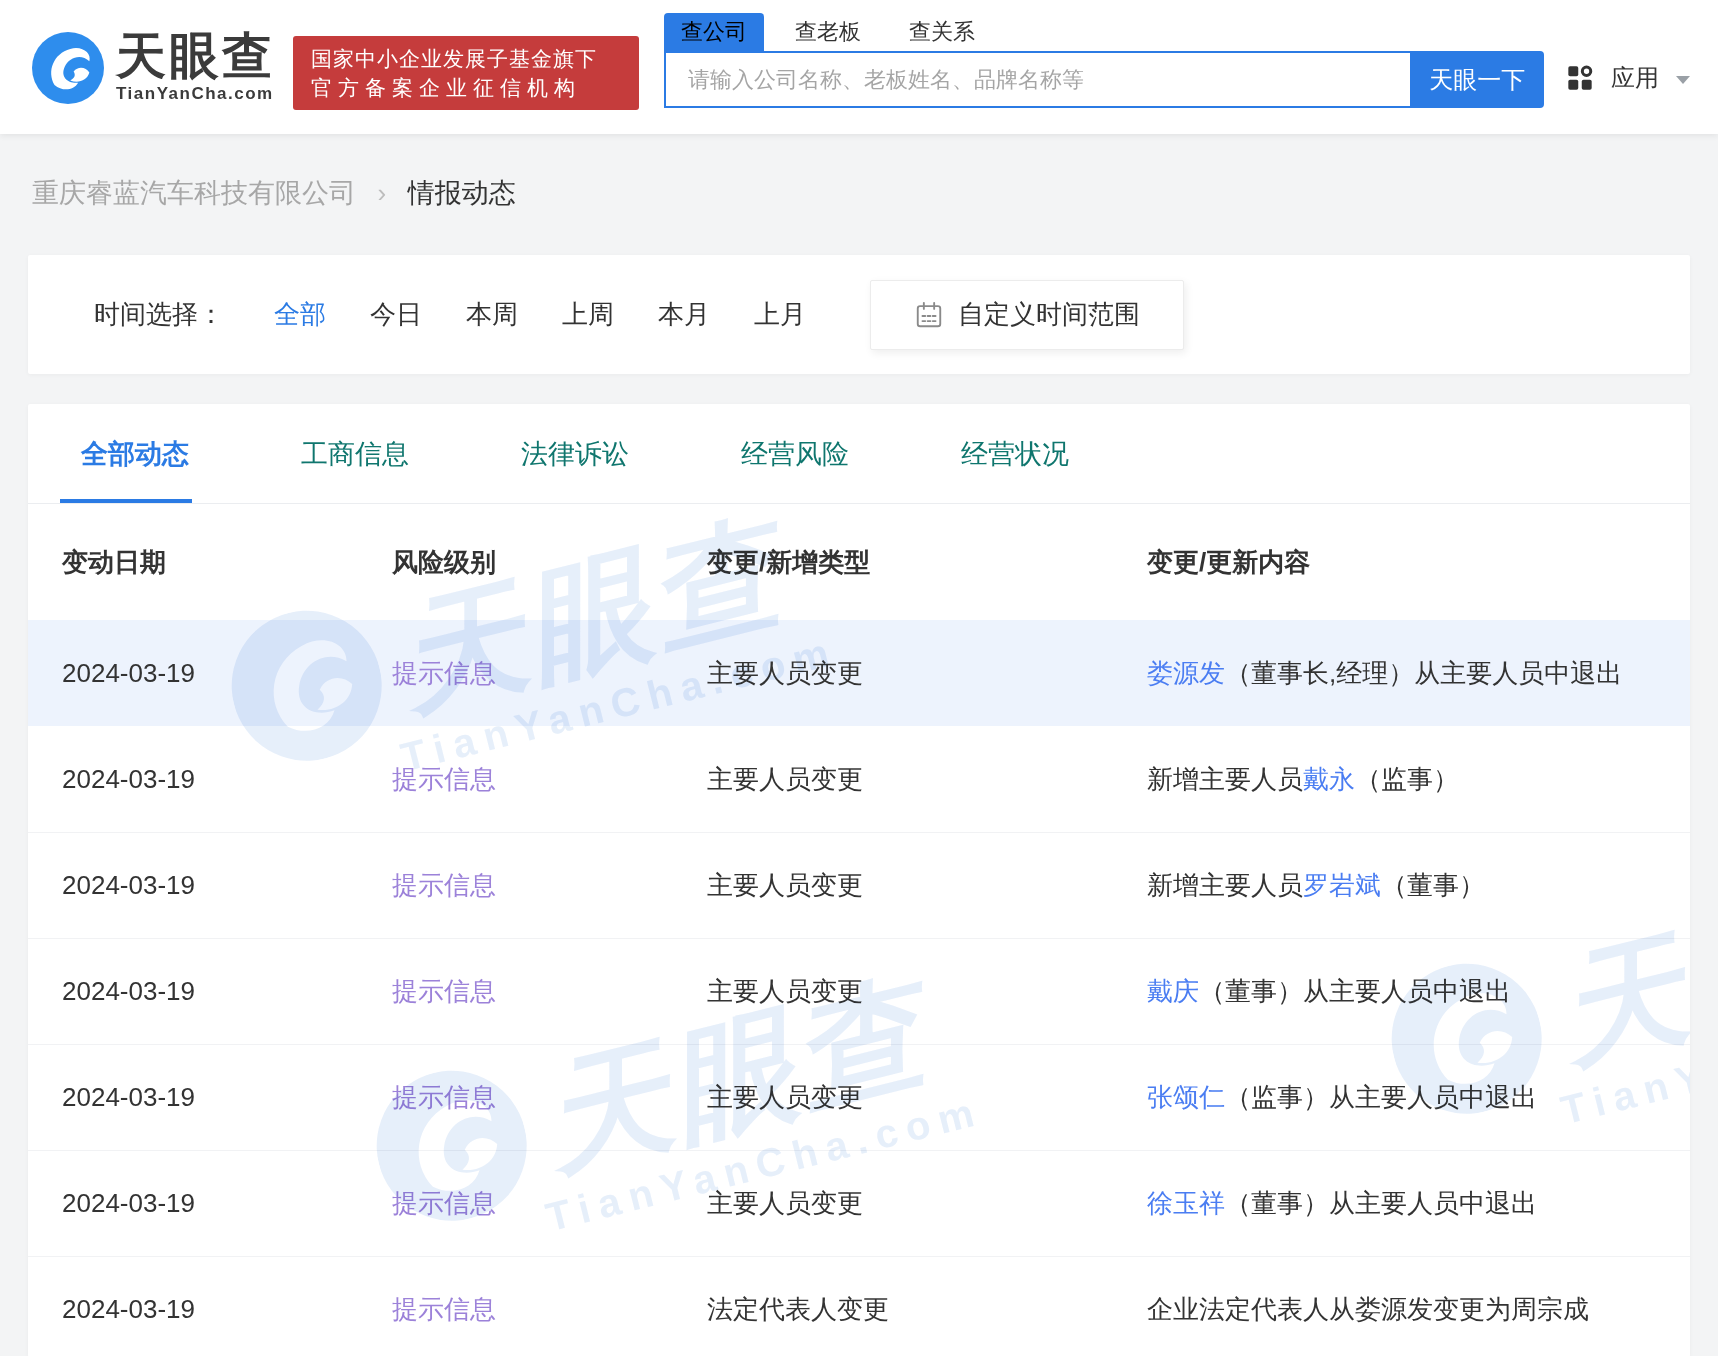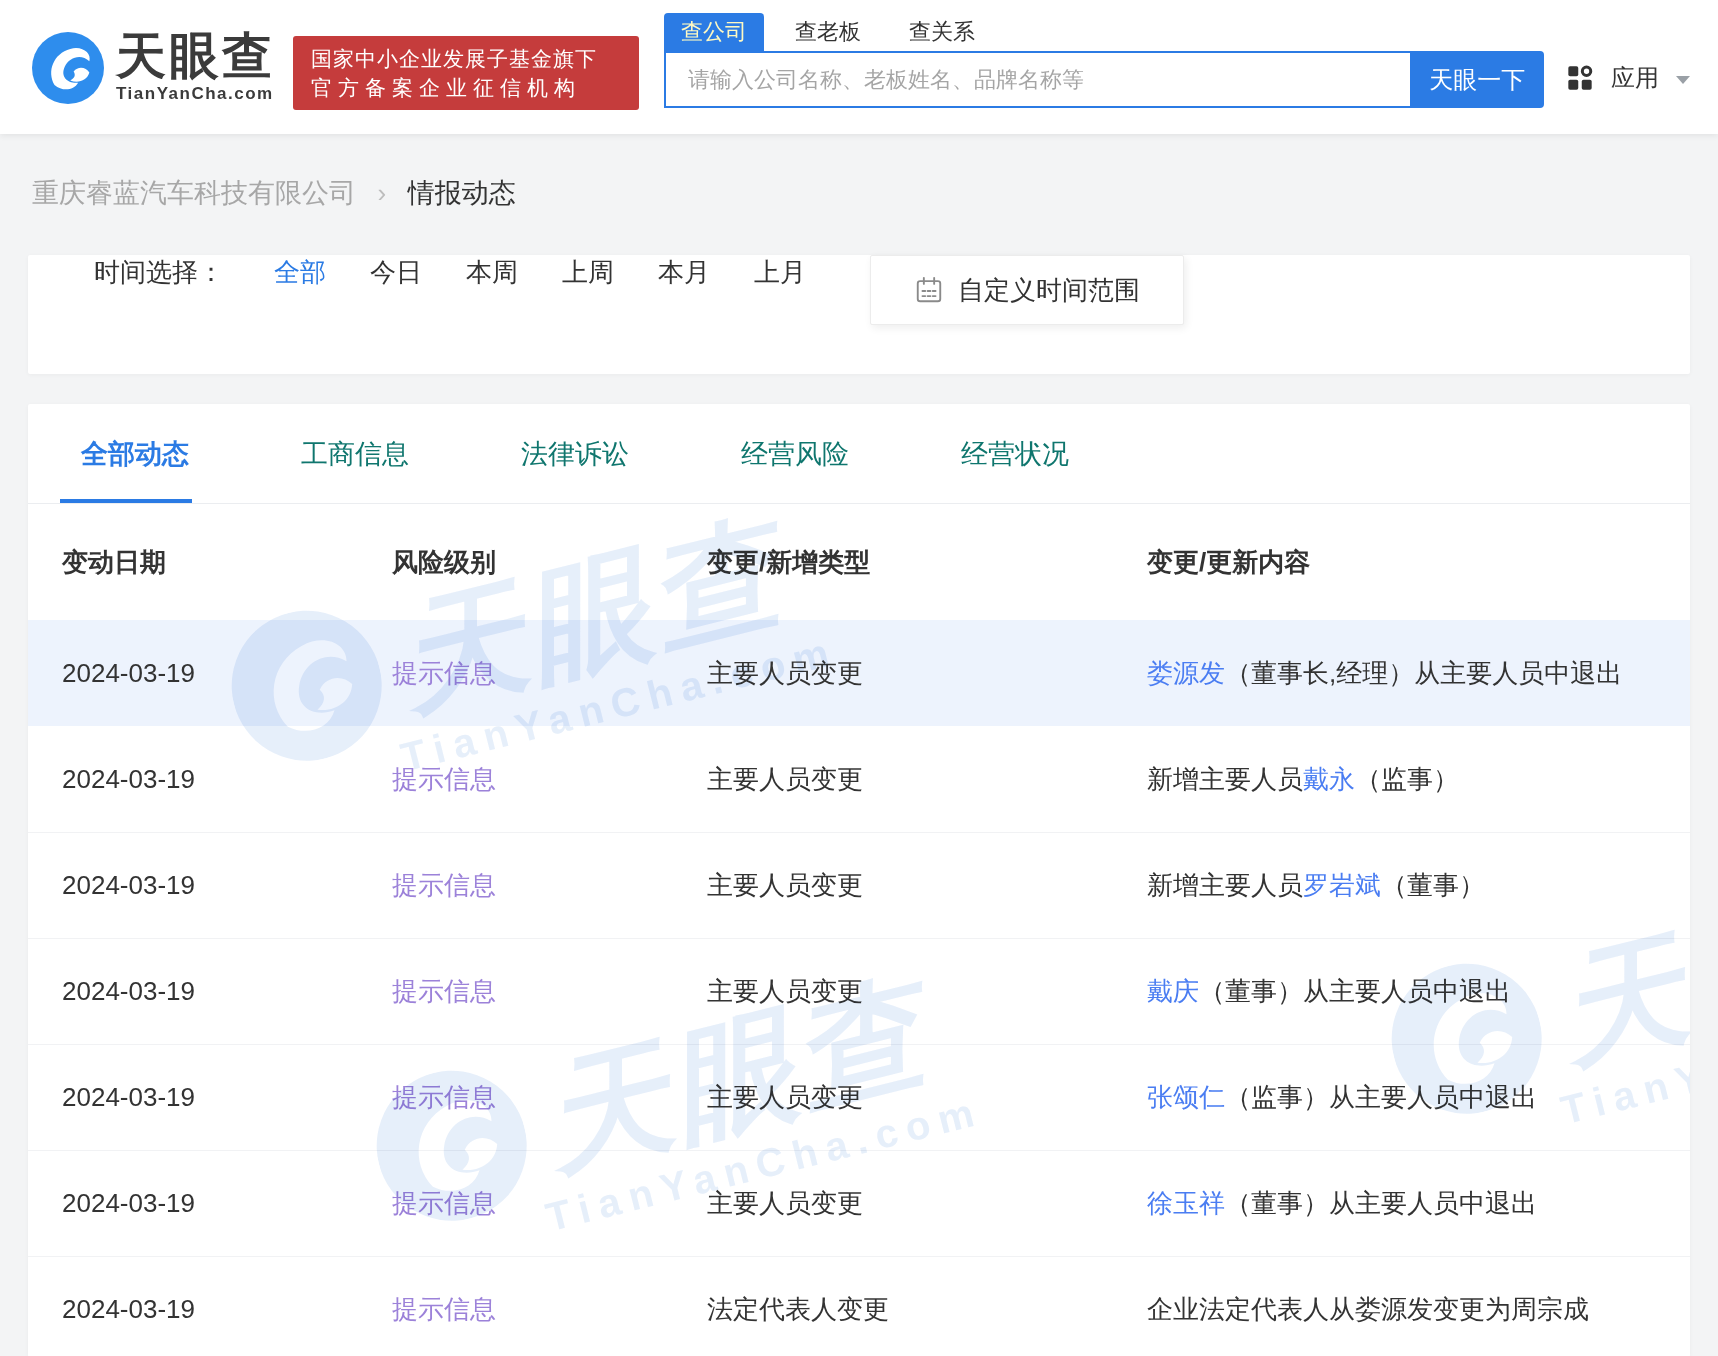--- a/index.html
+++ b/index.html
@@ -16,40 +16,40 @@
   .logo-circle{width:72px;height:72px;color:#2e8ded;}
   .logo-txt .cn{font-size:50px;font-weight:700;color:#3b3b3b;letter-spacing:3px;line-height:50px;}
   .logo-txt .en{font-size:17px;font-weight:700;color:#3b3b3b;letter-spacing:1.5px;margin-top:3px;}
   .gov-badge{position:absolute;left:293px;top:36px;width:346px;height:74px;background:#c53c3c;border-radius:3px;
     color:#fff;display:flex;flex-direction:column;justify-content:center;padding:0 18px;}
   .gov-badge .l1{font-size:21px;line-height:29px;letter-spacing:1px;}
   .gov-badge .l2{font-size:21px;line-height:29px;letter-spacing:6px;}
   .search-box{position:absolute;left:664px;top:13px;width:880px;}
   .stabs{display:flex;height:38px;align-items:flex-end;}
   .stab{height:38px;line-height:38px;padding:0 17px;font-size:22px;color:#333;margin-right:14px;cursor:pointer;}
-  .stab.active{background:#2b7be4;color:#fef9c3;border-radius:4px 4px 0 0;}
+  .stab.active{background:#2b7be4;color:#000000;border-radius:4px 4px 0 0;}
   .srow{display:flex;}
   .sinput{width:800px;height:57px;border:2px solid #2b7be4;border-right:none;padding:0 22px;font-size:22px;color:#333;outline:none;font-family:inherit;}
   .sinput::placeholder{color:#a5a5a5;}
   .sbtn{width:144px;height:57px;background:#2b7be4;color:#fff;border:none;font-size:24px;border-radius:0 4px 4px 0;cursor:pointer;font-family:inherit;}
   .apps{position:absolute;right:28px;top:62px;display:flex;align-items:center;gap:17px;cursor:pointer;}
   .apps svg{width:28px;height:28px;}
   .apps .lbl{font-size:24px;color:#333;}
   .caret{width:0;height:0;border-left:7px solid transparent;border-right:7px solid transparent;border-top:8px solid #9aa0a6;margin-top:4px;}
 
   
   .breadcrumb{padding:41px 32px 0;font-size:27px;}
   .breadcrumb .company{color:#a7a7a7;cursor:pointer;text-align:right;}
   .breadcrumb .sep{color:#bdbdbd;margin:0 14px;font-size:26px;}
   .breadcrumb .current{color:#333;font-weight:500;}
 
   .card{background:#fff;margin:0 28px;border-radius:2px;box-shadow:0 1px 4px rgba(0,0,0,.04);}
 
   
-  .time-card{margin-top:44px;height:119px;display:flex;padding-left:66px;}
+  .time-card{margin-top:44px;height:119px;display:flex;align-items:center;padding-left:66px;}
   .time-label{font-size:26px;color:#333;}
   .time-opts{display:flex;gap:44px;margin-left:50px;font-size:26px;}
   .topt{color:#333;cursor:pointer;}
   .topt.active{color:#2b7be4;}
   .custom-range{margin-left:64px;width:314px;height:70px;display:flex;align-items:center;justify-content:center;gap:14px;
     border:1px solid #ececec;border-radius:2px;background:#fff;box-shadow:2px 3px 8px rgba(0,0,0,.07);font-size:26px;color:#333;cursor:pointer;}
   .custom-range svg{width:30px;height:30px;}
 
   
   .main-card{margin-top:30px;height:953px;position:relative;overflow:hidden;}

